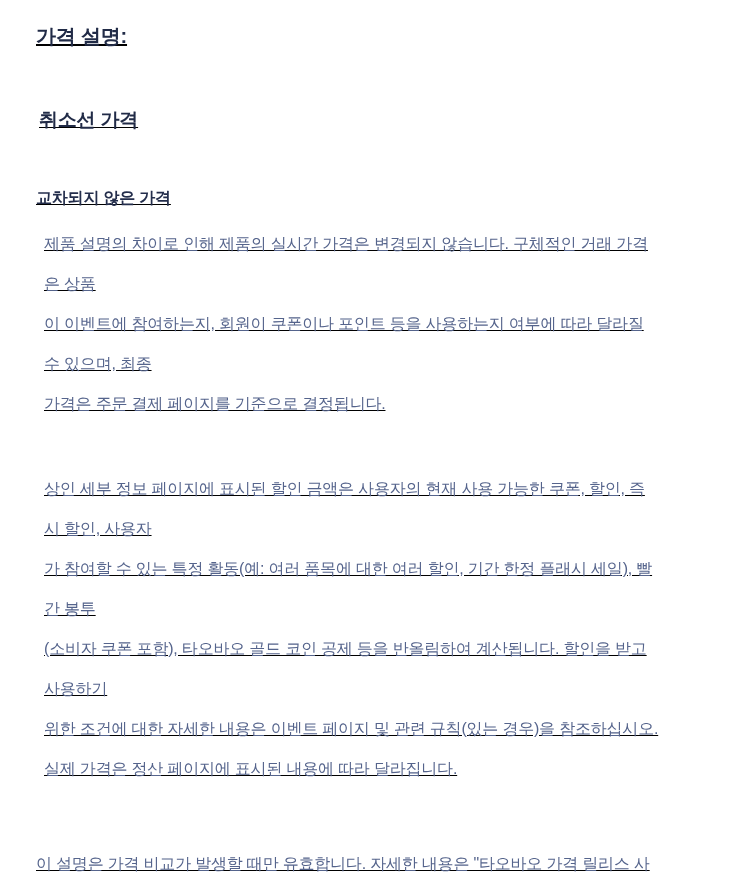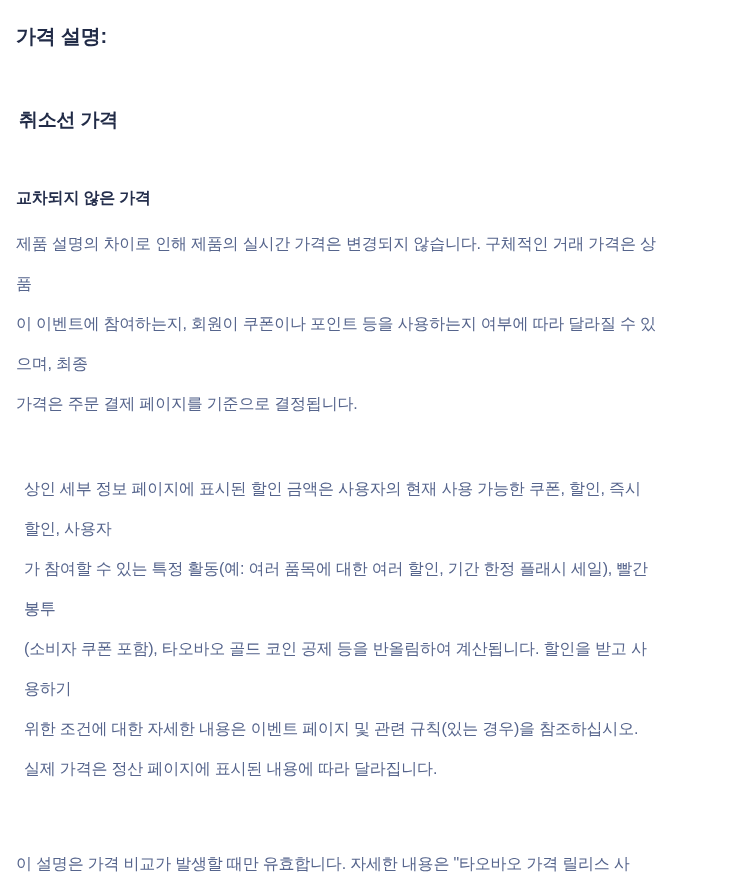--- a/index.html
+++ b/index.html
@@ -10,22 +10,23 @@
   body {
     width: 750px;
     height: 880px;
     overflow: hidden;
     font-family: "Liberation Sans", "DejaVu Sans", sans-serif;
   }
   .page {
     box-sizing: border-box;
     width: 686px;
     height: 880px;
-    padding: 0 26px 0 16px;
+    padding: 0 26px 0 36px;
     background: #ffffff;
+    text-decoration: underline;
   }
   .page-title {
     margin: 0;
     padding-top: 24px;
     font-size: 20px;
     line-height: 24px;
     font-weight: 700;
     color: #212b47;
     letter-spacing: -0.2px;
   }
@@ -56,21 +57,21 @@
   }
   .body-para {
     font-size: 16px;
     line-height: 40px;
     font-weight: 400;
     color: #55648c;
     white-space: pre-line;
     letter-spacing: -0.2px;
   }
   .body-para.first {
-    margin: 12px 0 0 0;
+    margin: 12px 0 0 8px;
   }
   .body-para.second {
     margin: 45px 0 0 8px;
   }
   .body-para.third {
     margin: 55px 0 0 0;
   }
 </style>
 </head>
 <body>

